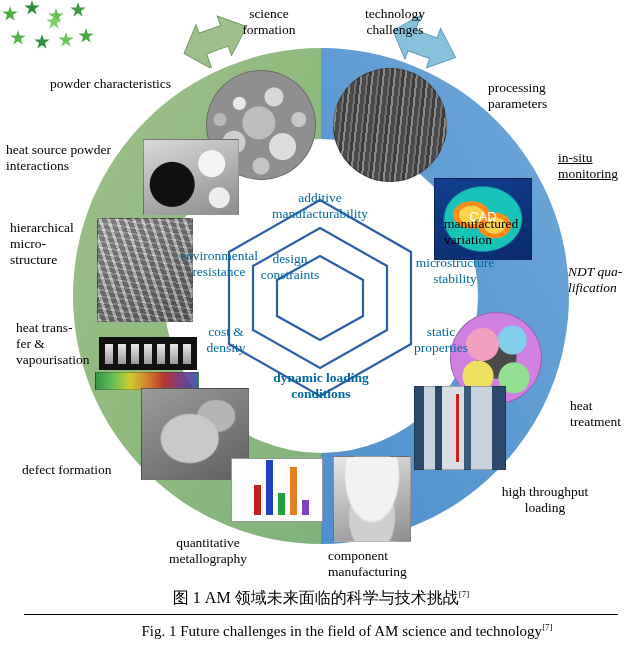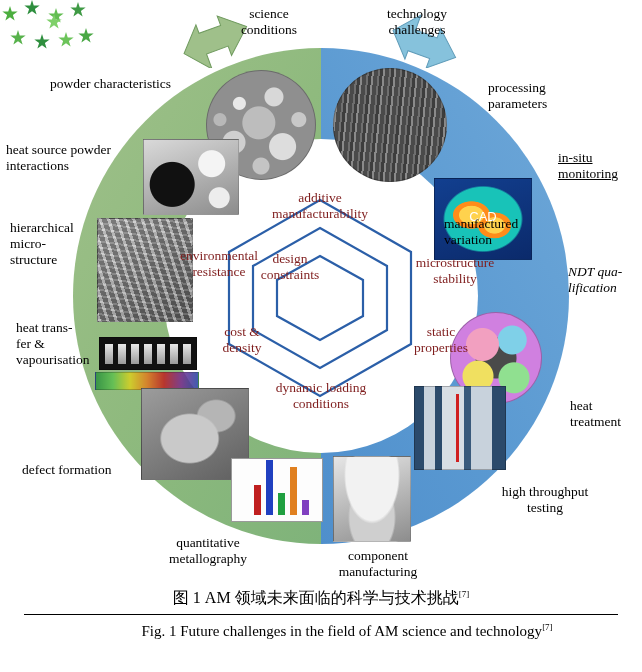--- a/index.html
+++ b/index.html
@@ -193,21 +193,21 @@
     position: absolute;
     left: 50%;
     top: 50%;
     transform: translate(-50%, -50%);
   }
   .hex-label {
     position: absolute;
     text-align: center;
     font-size: 13.5px;
     line-height: 1.15;
-    color: #7f1d1d;
+    color: #0369a1;
   }
   
   .olabel {
     position: absolute;
     font-size: 13.5px;
     line-height: 1.2;
     color: #000;
   }
   .arrow-label {
     position: absolute;
@@ -253,23 +253,23 @@
     <g>
       <polygon points="229,10 229,26 206,26 206,16 182,38 206,58 206,48 229,48 229,57 250,34" transform="rotate(160 216 34)" fill="#9fc08a" stroke="#6f9a5e" stroke-width="1"></polygon>
     </g>
     <g>
       <polygon points="412,10 412,26 435,26 435,16 459,38 435,58 435,48 412,48 412,57 391,34" transform="rotate(20 425 34)" fill="#86c2dc" stroke="#5f9bb8" stroke-width="1"></polygon>
     </g>
   </svg>
 
   <div class="arrow-label" style="left:214px;top:6px;width:110px;">
     <div style="white-space:pre-line;">science
-conditions</div>
-  </div>
-  <div class="arrow-label" style="left:362px;top:6px;width:110px;font-family:Liberation Serif, serif;">
+formation</div>
+  </div>
+  <div class="arrow-label" style="left:340px;top:6px;width:110px;font-family:Liberation Serif, serif;">
     <div style="white-space:pre-line;">technology
 challenges</div>
   </div>
 
   <div class="ring">
     <div class="ring-left"></div>
     <div class="ring-right"></div>
     <div class="ring-hole"></div>
   </div>
 
@@ -332,23 +332,23 @@
     <div class="hex-label" style="left:66px;top:86px;width:108px;white-space:pre-line;">design
 constraints</div>
   </div>
 
   <div class="hex-label" style="left:256px;top:190px;width:128px;white-space:pre-line;">additive
 manufacturability</div>
   <div class="hex-label" style="left:400px;top:255px;width:110px;white-space:pre-line;">microstructure
 stability</div>
   <div class="hex-label" style="left:398px;top:324px;width:86px;white-space:pre-line;">static
 properties</div>
-  <div class="hex-label" style="left:254px;top:380px;width:134px;white-space:pre-line;">dynamic loading
+  <div class="hex-label" style="left:254px;top:370px;width:134px;white-space:pre-line;font-weight:bold;">dynamic loading
 conditions</div>
-  <div class="hex-label" style="left:200px;top:324px;width:84px;white-space:pre-line;">cost &amp;
+  <div class="hex-label" style="left:184px;top:324px;width:84px;white-space:pre-line;">cost &amp;
 density</div>
   <div class="hex-label" style="left:160px;top:248px;width:118px;white-space:pre-line;">environmental
 resistance</div>
 
   <div class="olabel" style="left:50px;top:76px;width:190px;">powder characteristics</div>
   <div class="olabel" style="left:6px;top:142px;width:130px;white-space:pre-line;">heat source powder
 interactions</div>
   <div class="olabel" style="left:16px;top:320px;width:92px;white-space:pre-line;">heat trans-
 fer &amp;
 vapourisation</div>
@@ -363,22 +363,22 @@
 parameters</div>
   <div class="olabel" style="left:558px;top:150px;width:84px;white-space:pre-line;text-decoration:underline;">in-situ
 monitoring</div>
   <div class="olabel" style="left:444px;top:216px;width:112px;white-space:pre-line;">manufactured
 variation</div>
   <div class="olabel" style="left:568px;top:264px;width:94px;white-space:pre-line;font-style:italic;">NDT qua-
 lification</div>
   <div class="olabel" style="left:570px;top:358px;width:66px;white-space:pre-line;margin-top:40px;">heat
 treatment</div>
   <div class="olabel" style="left:480px;top:484px;width:130px;text-align:center;white-space:pre-line;">high throughput
-testing</div>
-  <div class="olabel" style="left:312px;top:548px;width:132px;text-align:center;white-space:pre-line;">component
+loading</div>
+  <div class="olabel" style="left:328px;top:548px;width:132px;white-space:pre-line;">component
 manufacturing</div>
 
 </div>
 
 <div class="caption" id="cap-cn">
   <span>图 1   AM 领域未来面临的科学与技术挑战</span><sup>[7]</sup>
 </div>
 
 <div class="rule"></div>
 

